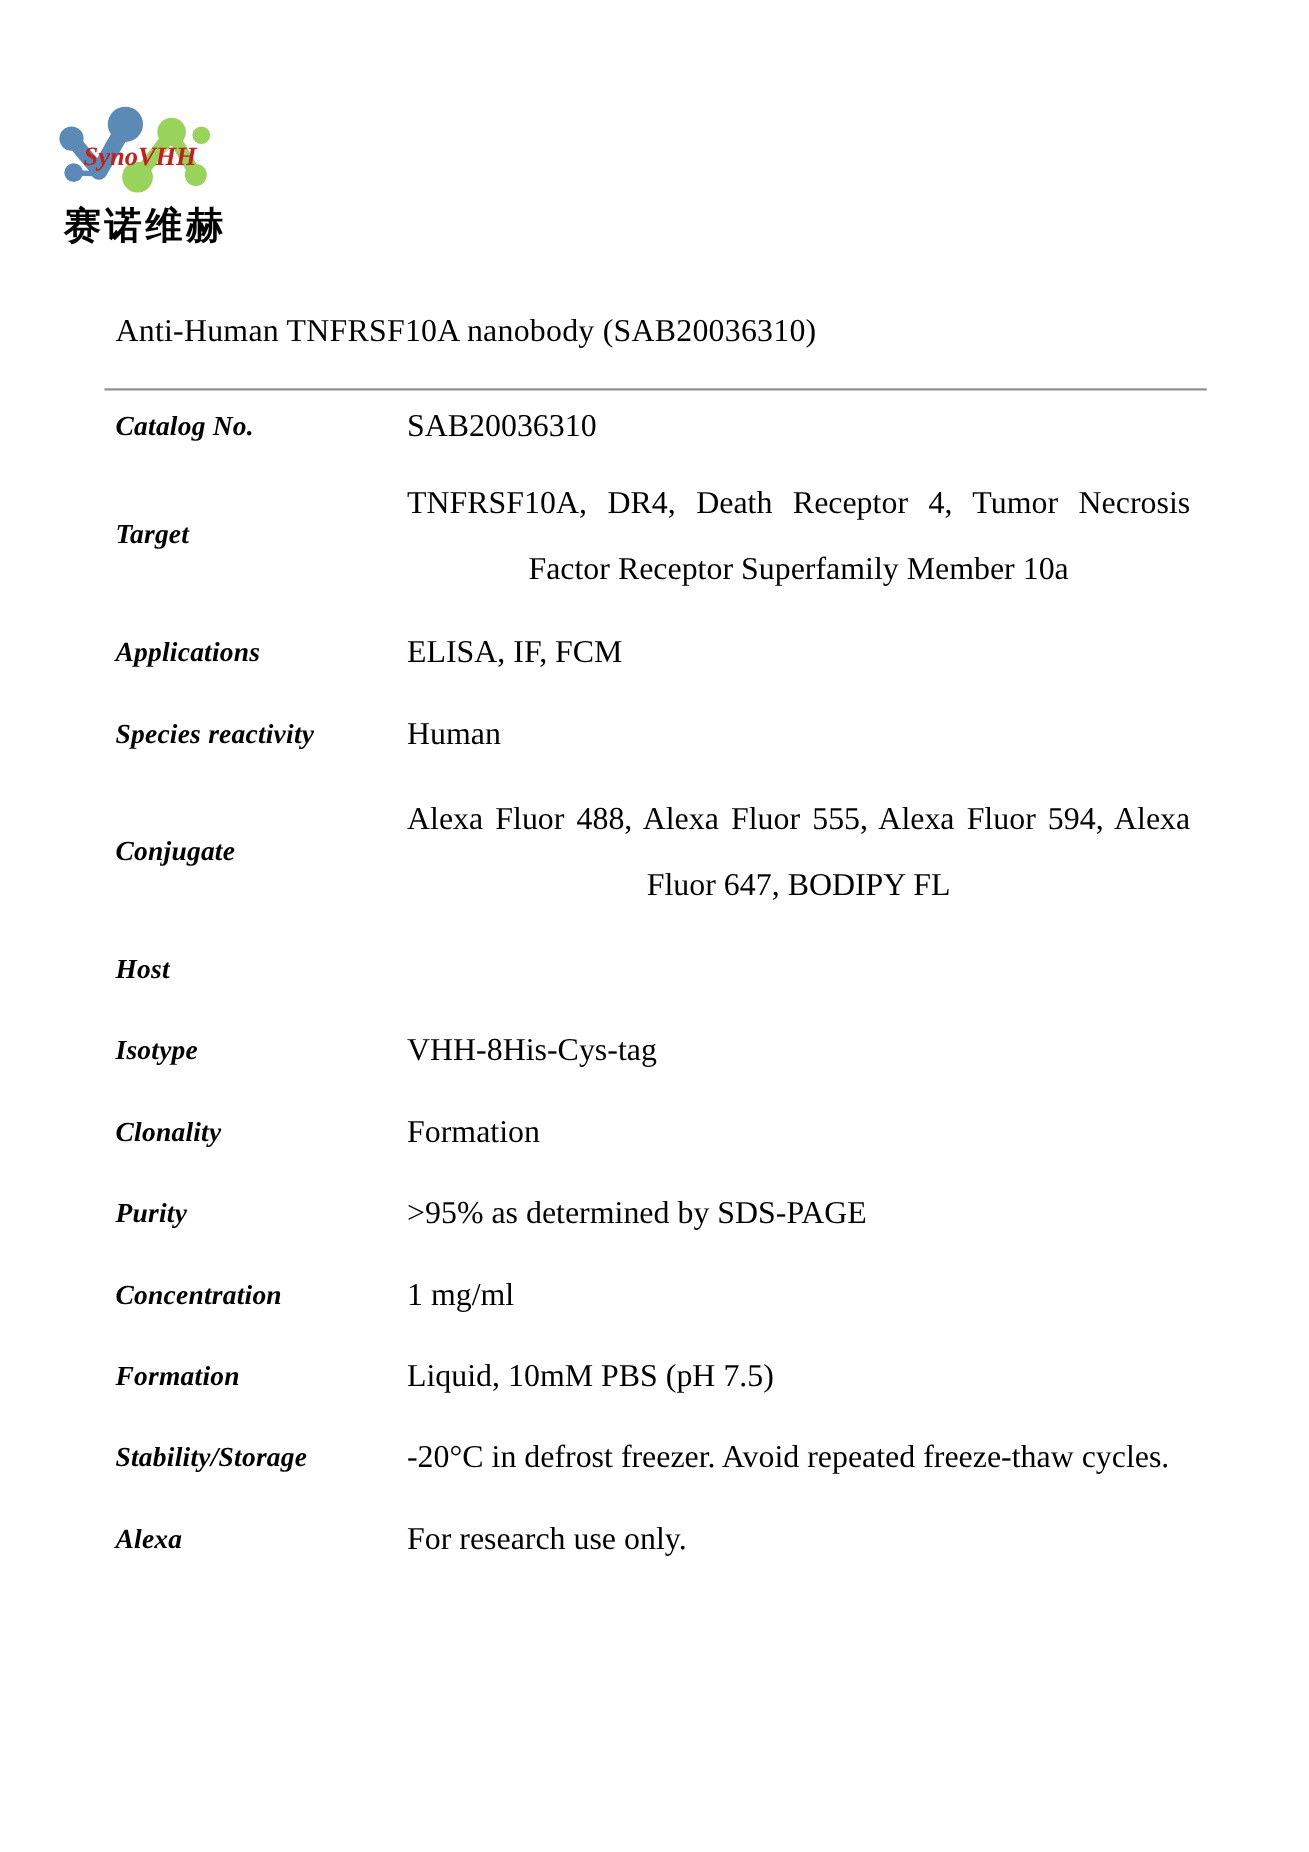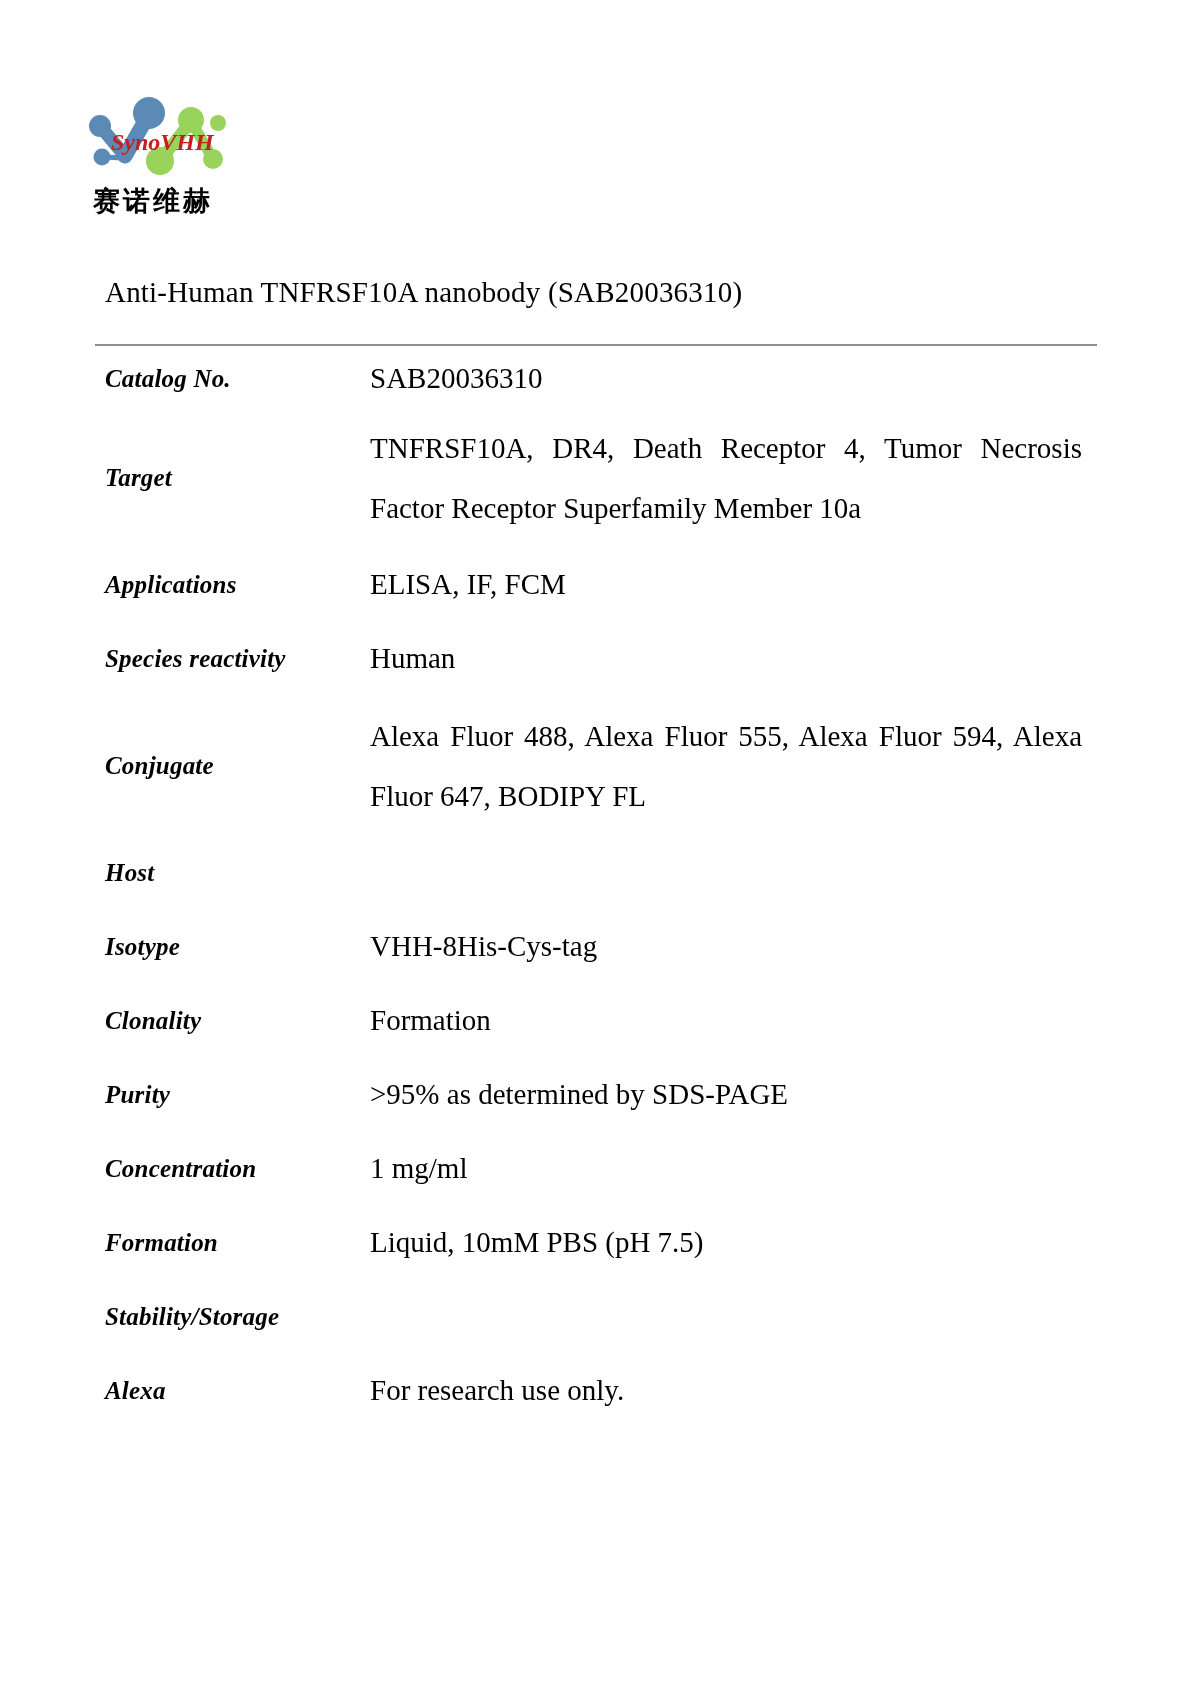--- a/index.html
+++ b/index.html
@@ -2,26 +2,26 @@
 <html><head>
 <meta charset="utf-8">
 <style>
   html,body { margin:0; padding:0; }
   body {
     width:1190px; min-height:1684px;
     background:#ffffff; color:#000;
     font-family:"Liberation Serif", serif;
     position:relative; overflow:hidden;
   }
-  .logo-block { padding:93px 0 0 75px; }
+  .logo-block { padding:93px 0 0 40px; }
   .logo-art { display:block; }
   .logo-cn {
     font-family:"DejaVu Sans", sans-serif;
     font-weight:600;
-    font-size:27px;
+    font-size:34px;
     letter-spacing:3px;
     margin:4px 16px 0 18px;
     line-height:1.3;
   }
   .page-title {
     margin:56px 105px 0 105px;
     font-size:29px;
     font-weight:normal;
     line-height:1.3;
     letter-spacing:0.2px;
@@ -38,21 +38,21 @@
   .row.multi { min-height:136px; padding:2px 0; }
   .label {
     flex:none; width:265px;
     font-weight:bold; font-size:25px;
     letter-spacing:0.2px;
     font-style:italic;
   }
   .value { flex:none; width:712px; font-size:29px; }
   .row.multi .line { line-height:60px; }
   .row.multi .line-justified { text-align:justify; text-align-last:justify; }
-  .row.multi .line-last { text-align:left; }
+  .row.multi .line-last { text-align:center; }
 </style>
 </head>
 <body>
 
 <header class="logo-block">
   <svg class="logo-art" width="152" height="86" viewBox="0 0 152 86" xmlns="http://www.w3.org/2000/svg">
 
     <g stroke="#5b8ab7" stroke-linecap="round" fill="none">
       <path d="M25,33 L50,63" stroke-width="13"></path>
       <path d="M50,63 L74,21" stroke-width="15"></path>
@@ -140,20 +140,21 @@
     <div class="value">1 mg/ml</div>
   </div>
 
   <div class="row">
     <div class="label">Formation</div>
     <div class="value">Liquid, 10mM PBS (pH 7.5)</div>
   </div>
 
   <div class="row">
     <div class="label">Stability/Storage</div>
+    <div class="value">-20°C in defrost freezer. Avoid repeated freeze-thaw cycles.</div>
   </div>
 
   <div class="row">
     <div class="label">Alexa</div>
     <div class="value">For research use only.</div>
   </div>
 
 </main>
 
 </body></html>

